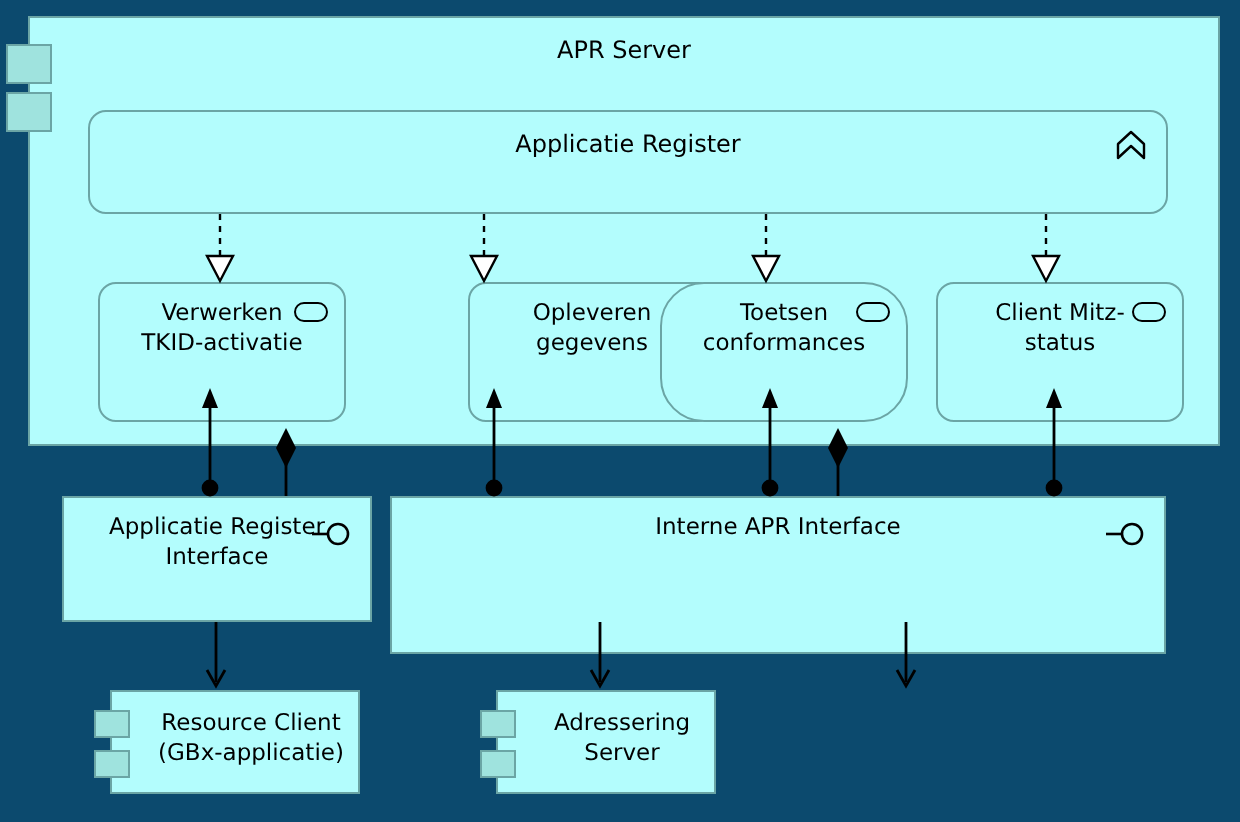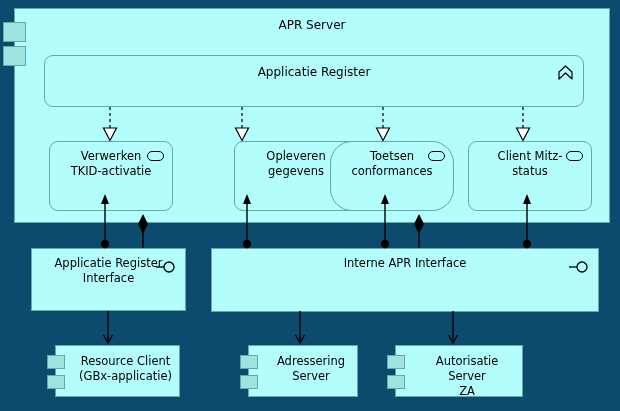--- a/index.html
+++ b/index.html
@@ -112,24 +112,24 @@
   }
 
   
   #iface-appreg {
     left: 31px;
     top: 248px;
     width: 155px;
     height: 63px;
   }
   #iface-interne {
-    left: 211px;
+    left: 195px;
     top: 248px;
     width: 388px;
-    height: 64px;
+    height: 79px;
   }
   .icon-lollipop {
     position: absolute;
     width: 22px;
     height: 12px;
   }
   #iface-appreg .icon-lollipop { right: 7px; top: 9px; }
   #iface-interne .icon-lollipop { right: 7px; top: 9px; }
 
   
@@ -223,26 +223,20 @@
 (GBx-applicatie)</div>
     <div class="bc-tab t1"></div>
     <div class="bc-tab t2"></div>
   </div>
   <div class="bottom-comp" id="comp-adressering">
     <div class="node-label">Adressering
 Server</div>
     <div class="bc-tab t1"></div>
     <div class="bc-tab t2"></div>
   </div>
-  <div class="bottom-comp" id="comp-autorisatie">
-    <div class="node-label">Autorisatie Server
-ZA</div>
-    <div class="bc-tab t1"></div>
-    <div class="bc-tab t2"></div>
-  </div>
 
   <svg class="layer connectors" viewBox="0 0 620 411" width="620" height="411">
 
     <g>
       <line x1="110" y1="107" x2="110" y2="128" stroke="#000" stroke-width="1.2" stroke-dasharray="3,3"></line>
       <polygon points="103.5,128 116.5,128 110,140.5" fill="#ffffff" stroke="#000" stroke-width="1.2"></polygon>
     </g>
     <g>
       <line x1="242" y1="107" x2="242" y2="128" stroke="#000" stroke-width="1.2" stroke-dasharray="3,3"></line>
       <polygon points="235.5,128 248.5,128 242,140.5" fill="#ffffff" stroke="#000" stroke-width="1.2"></polygon>

